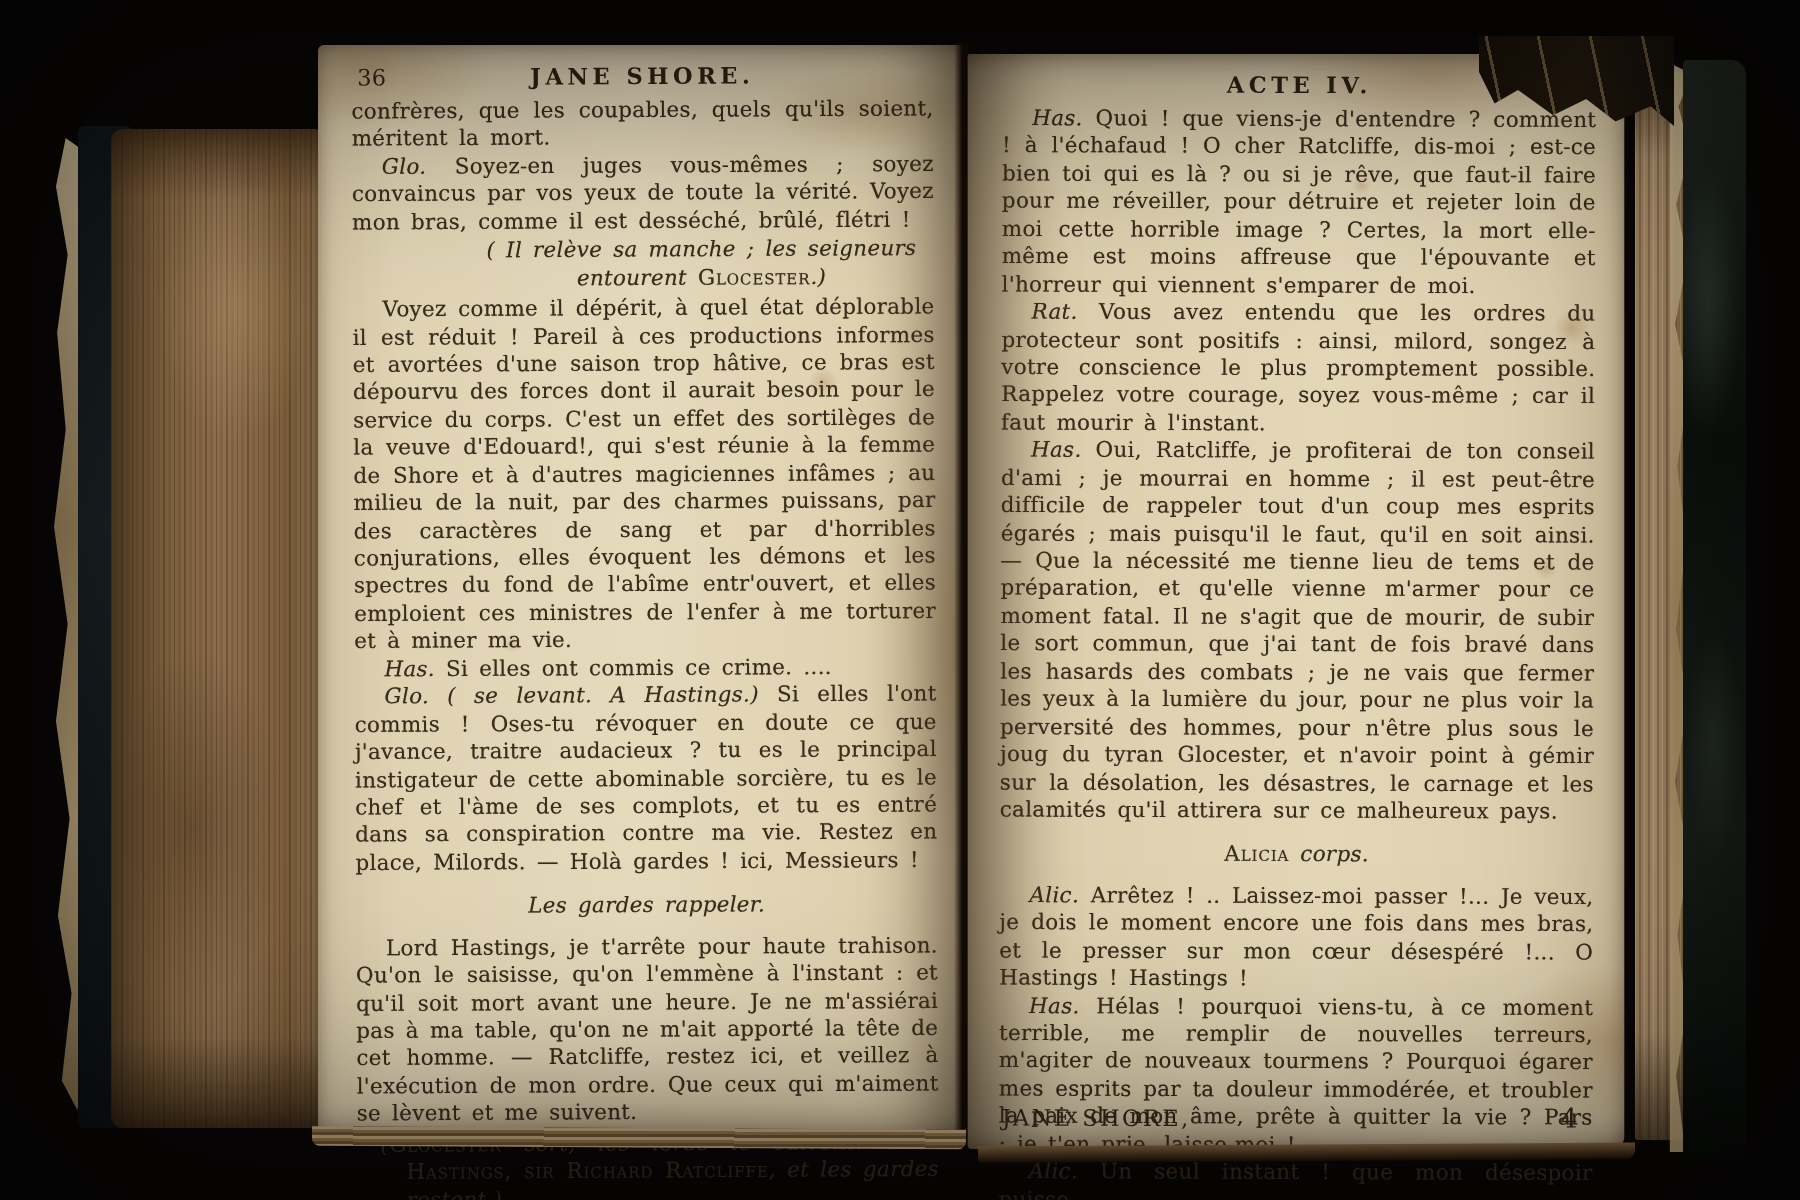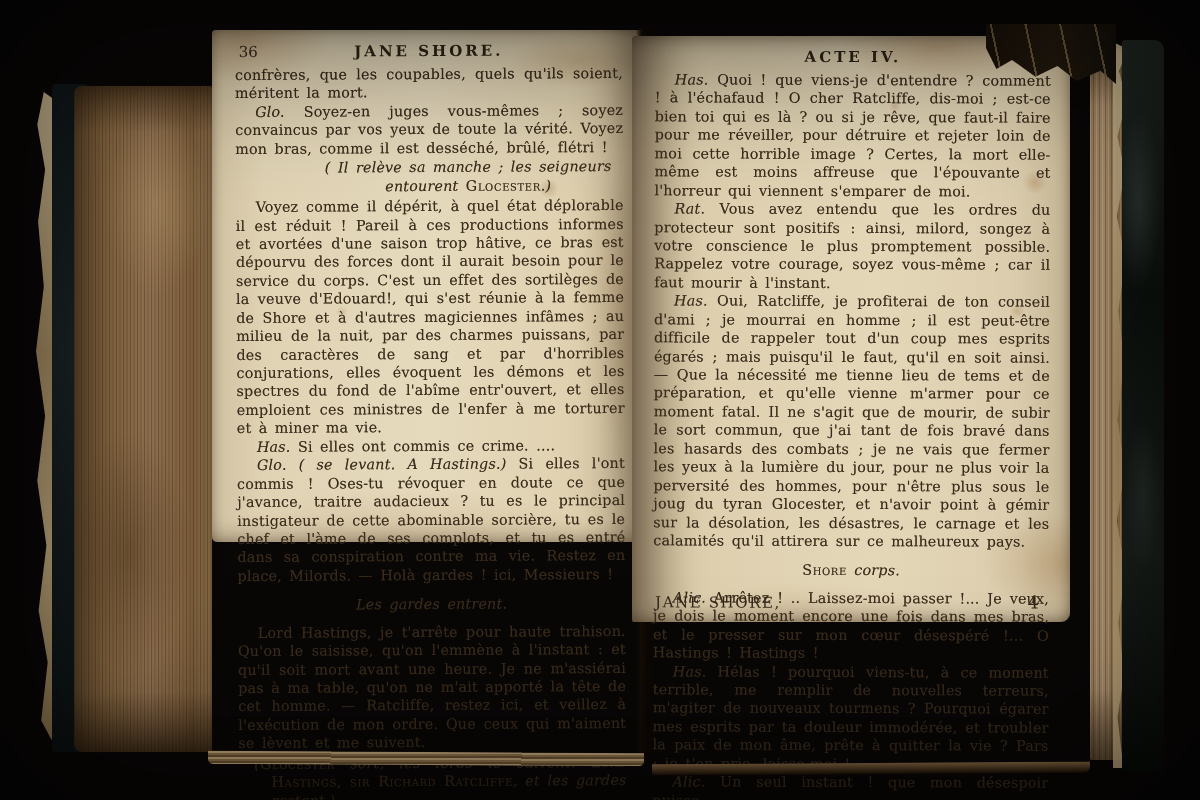--- a/index.html
+++ b/index.html
@@ -33,38 +33,38 @@
       linear-gradient(90deg,#6b5132,#8a6a44 28%,#937352 55%,#7d5f3c 86%,#9a7c55);
     box-shadow: inset 0 0 24px rgba(30,18,8,.5);
   }
 
   
   .page {
     position: absolute;
     color: #3b2d1d;
   }
   .left-page {
-    left: 212px; top: 30px; width: 432px; height: 512px;
+    left: 212px; top: 30px; width: 432px; height: 726px;
     border-radius: 4px 2px 2px 5px;
     background:
       radial-gradient(circle 9px at 78% 31%, rgba(140,90,40,.25), transparent 10px),
       radial-gradient(circle 5px at 30% 55%, rgba(140,90,40,.2), transparent 6px),
       radial-gradient(ellipse 120px 60px at 8% 2%, rgba(150,100,50,.3), transparent 70%),
       radial-gradient(ellipse 90px 200px at 100% 55%, rgba(145,95,45,.2), transparent 75%),
       radial-gradient(ellipse 260px 80px at 45% 101%, rgba(140,95,50,.22), transparent 75%),
       radial-gradient(ellipse 100px 40px at 85% 6%, rgba(150,105,55,.25), transparent 70%),
       linear-gradient(90deg,#cfc0a0 0,#e0d3b4 12%,#e6dabd 50%,#e0d2b1 82%,#d3c3a0 100%);
     box-shadow:
       inset -46px 0 46px -28px rgba(35,20,8,.6),
       inset 0 10px 18px -12px rgba(40,25,10,.5),
       inset 0 -14px 20px -14px rgba(40,25,10,.45),
       inset 8px 0 14px -10px rgba(60,40,20,.4);
   }
   .right-page {
-    left: 632px; top: 36px; width: 438px; height: 586px;
+    left: 645px; top: 36px; width: 438px; height: 730px;
     border-radius: 2px 7px 9px 3px;
     background:
       radial-gradient(circle 11px at 92% 25%, rgba(150,95,40,.28), transparent 12px),
       radial-gradient(circle 7px at 88% 47%, rgba(150,95,40,.24), transparent 8px),
       radial-gradient(circle 5px at 60% 12%, rgba(140,90,40,.22), transparent 6px),
       radial-gradient(ellipse 140px 50px at 70% 2%, rgba(150,100,50,.3), transparent 72%),
       radial-gradient(ellipse 110px 70px at 98% 90%, rgba(150,100,50,.28), transparent 72%),
       radial-gradient(ellipse 220px 60px at 40% 101%, rgba(140,95,50,.2), transparent 75%),
       linear-gradient(90deg,#cbbb98 0,#ddcfae 15%,#e4d7b8 55%,#dcceae 88%,#d0c09d 100%);
     box-shadow:
@@ -194,40 +194,40 @@
         <span class="page-num num-left">36</span>
         <span class="running-title">JANE SHORE.</span>
       </div>
       <div class="page-text">
           <p class="para body-noindent"><span>confrères, que les coupables, quels qu'ils soient, méritent la mort.</span></p>
           <p class="para speech"><span class="it">Glo.</span><span> Soyez-en juges vous-mêmes ; soyez convaincus par vos yeux de toute la vérité. Voyez mon bras, comme il est desséché, brûlé, flétri !</span></p>
           <p class="para stage-right"><span class="it">( Il relève sa manche ; les seigneurs entourent </span><span class="sc">Glocester</span><span class="it">.)</span></p>
           <p class="para speech"><span>Voyez comme il dépérit, à quel état déplorable il est réduit ! Pareil à ces productions informes et avortées d'une saison trop hâtive, ce bras est dépourvu des forces dont il aurait besoin pour le service du corps. C'est un effet des sortilèges de la veuve d'Edouard!, qui s'est réunie à la femme de Shore et à d'autres magiciennes infâmes ; au milieu de la nuit, par des charmes puissans, par des caractères de sang et par d'horribles conjurations, elles évoquent les démons et les spectres du fond de l'abîme entr'ouvert, et elles emploient ces ministres de l'enfer à me torturer et à miner ma vie.</span></p>
           <p class="para speech"><span class="it">Has.</span><span> Si elles ont commis ce crime. ....</span></p>
           <p class="para speech"><span class="it">Glo. ( se levant. A Hastings.)</span><span> Si elles l'ont commis ! Oses-tu révoquer en doute ce que j'avance, traitre audacieux ? tu es le principal instigateur de cette abominable sorcière, tu es le chef et l'àme de ses complots, et tu es entré dans sa conspiration contre ma vie. Restez en place, Milords. — Holà gardes ! ici, Messieurs !</span></p>
-          <p class="para stage-center gap"><span class="it">Les gardes entrent.</span></p>
+          <p class="para stage-center gap"><span class="it">Les gardes rappeler.</span></p>
           <p class="para speech"><span>Lord Hastings, je t'arrête pour haute trahison. Qu'on le saisisse, qu'on l'emmène à l'instant : et qu'il soit mort avant une heure. Je ne m'assiérai pas à ma table, qu'on ne m'ait apporté la tête de cet homme. — Ratcliffe, restez ici, et veillez à l'exécution de mon ordre. Que ceux qui m'aiment se lèvent et me suivent.</span></p>
           <p class="para stage-left"><span class="it">(</span><span class="sc">Glocester</span><span class="it"> sort, les lords le suivent. </span><span class="sc">Lord Hastings, sir Richard Ratcliffe</span><span class="it">, et les gardes restent.)</span></p>
         </div>
     </div>
   </div>
 
   <div class="gutter"></div>
 
   <div class="page right-page">
     <div class="page-inner">
       <div class="page-header">
         <span class="running-title">ACTE IV.</span>
         <span class="page-num num-right">37</span>
       </div>
       <div class="page-text">
           <p class="para speech"><span class="it">Has.</span><span> Quoi ! que viens-je d'entendre ? comment ! à l'échafaud ! O cher Ratcliffe, dis-moi ; est-ce bien toi qui es là ? ou si je rêve, que faut-il faire pour me réveiller, pour détruire et rejeter loin de moi cette horrible image ? Certes, la mort elle-même est moins affreuse que l'épouvante et l'horreur qui viennent s'emparer de moi.</span></p>
           <p class="para speech"><span class="it">Rat.</span><span> Vous avez entendu que les ordres du protecteur sont positifs : ainsi, milord, songez à votre conscience le plus promptement possible. Rappelez votre courage, soyez vous-même ; car il faut mourir à l'instant.</span></p>
           <p class="para speech"><span class="it">Has.</span><span> Oui, Ratcliffe, je profiterai de ton conseil d'ami ; je mourrai en homme ; il est peut-être difficile de rappeler tout d'un coup mes esprits égarés ; mais puisqu'il le faut, qu'il en soit ainsi. — Que la nécessité me tienne lieu de tems et de préparation, et qu'elle vienne m'armer pour ce moment fatal. Il ne s'agit que de mourir, de subir le sort commun, que j'ai tant de fois bravé dans les hasards des combats ; je ne vais que fermer les yeux à la lumière du jour, pour ne plus voir la perversité des hommes, pour n'être plus sous le joug du tyran Glocester, et n'avoir point à gémir sur la désolation, les désastres, le carnage et les calamités qu'il attirera sur ce malheureux pays.</span></p>
-          <p class="para stage-center gap"><span class="sc">Shore</span><span class="it"> corps.</span></p>
+          <p class="para stage-center gap"><span class="sc">Alicia</span><span class="it"> corps.</span></p>
           <p class="para speech"><span class="it">Alic.</span><span> Arrêtez ! .. Laissez-moi passer !... Je veux, je dois le moment encore une fois dans mes bras, et le presser sur mon cœur désespéré !... O Hastings ! Hastings !</span></p>
           <p class="para speech"><span class="it">Has.</span><span> Hélas ! pourquoi viens-tu, à ce moment terrible, me remplir de nouvelles terreurs, m'agiter de nouveaux tourmens ? Pourquoi égarer mes esprits par ta douleur immodérée, et troubler la paix de mon âme, prête à quitter la vie ? Pars ; je t'en prie, laisse-moi !</span></p>
           <p class="para speech"><span class="it">Alic.</span><span> Un seul instant ! que mon désespoir puisse</span></p>
         </div>
       <div class="page-footer">
         <span class="sig-title">JANE SHORE,</span>
         <span class="sig-num">4</span>
       </div>
     </div>
   </div>

